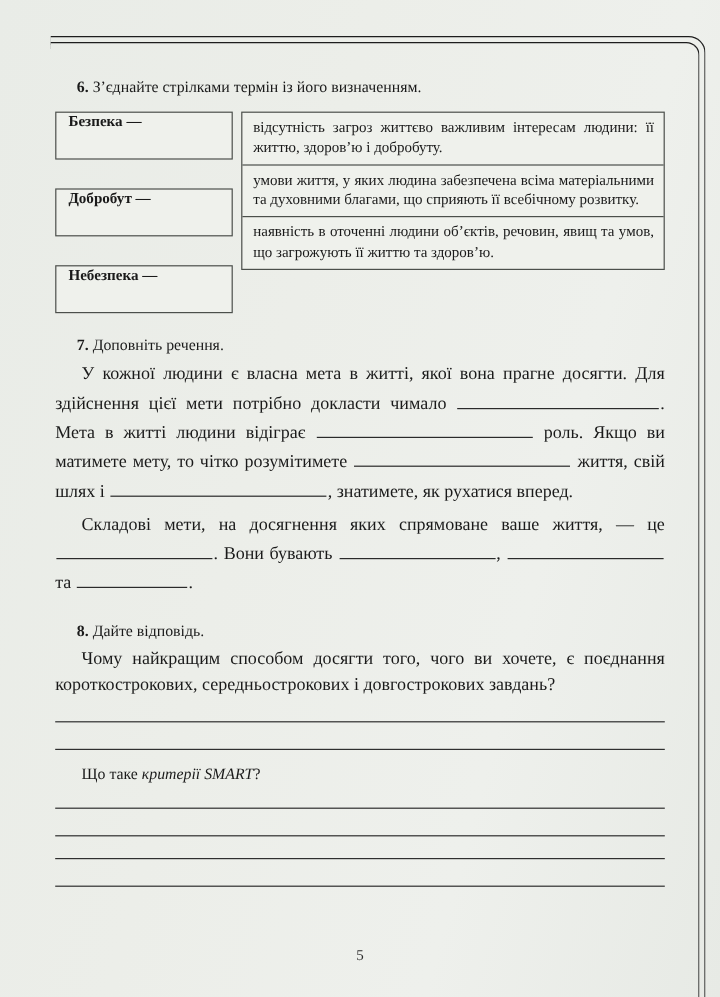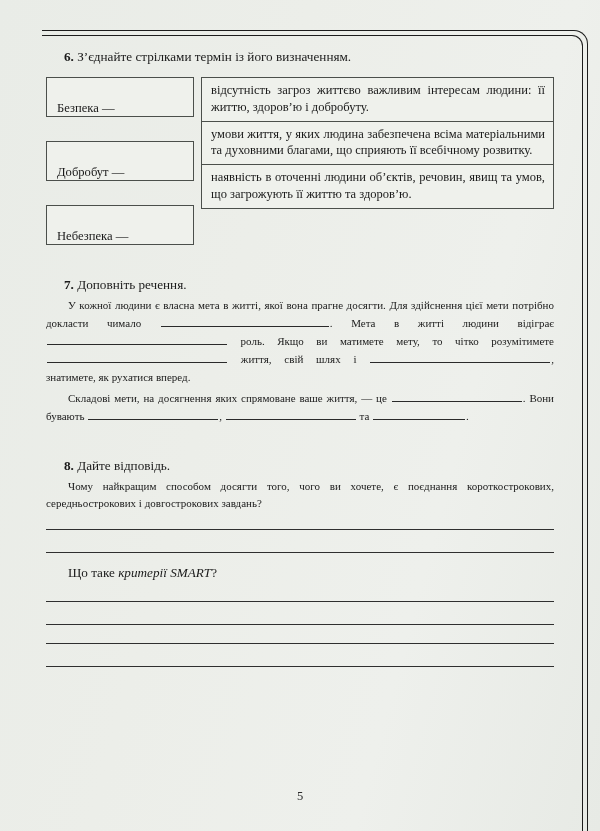--- a/index.html
+++ b/index.html
@@ -44,21 +44,21 @@
     right: 4px;
     bottom: 0;
     border-top: 1.1px solid #1d1d1d;
     border-right: 1.1px solid #1d1d1d;
     border-top-right-radius: 11px;
   }
 
   .content {
     position: absolute;
     left: 46px;
-    top: 48px;
+    top: 64px;
     width: 508px;
   }
 
   
   .task-head {
     font-size: 13.2px;
     margin: 0;
     padding: 0;
     line-height: 1.3;
     text-indent: 18px;
@@ -80,23 +80,23 @@
     width: 148px;
     flex: 0 0 148px;
     display: flex;
     flex-direction: column;
   }
   .term-box {
     border: 1.2px solid #4b4f4b;
     background: #eff1ec;
     height: 40px;
     display: flex;
-    align-items: flex-end;
+    align-items: flex-start;
     padding-left: 10px;
-    font-weight: normal;
+    font-weight: bold;
     font-size: 12.6px;
     box-sizing: border-box;
   }
   .term-gap { height: 24px; }
 
   .defs-col {
     flex: 1;
     margin-left: 7px;
     border: 1.2px solid #4b4f4b;
     background: #eff1ec;
@@ -106,23 +106,23 @@
     padding: 4px 8px 5px 9px;
     font-size: 12.5px;
     line-height: 1.34;
     text-align: justify;
     border-bottom: 1.1px solid #4b4f4b;
     hyphens: manual;
   }
   .def-row:last-child { border-bottom: none; }
 
   
-  .sec { margin-top: 31px; }
+  .sec { margin-top: 18px; }
   .para {
-    font-size: 11px;
+    font-size: 15px;
     line-height: 1.5;
     text-align: justify;
     text-indent: 22px;
     margin: 4px 0 0 0;
     hyphens: manual;
   }
   .para.tight { line-height: 1.62; }
 
   
   .blank {

